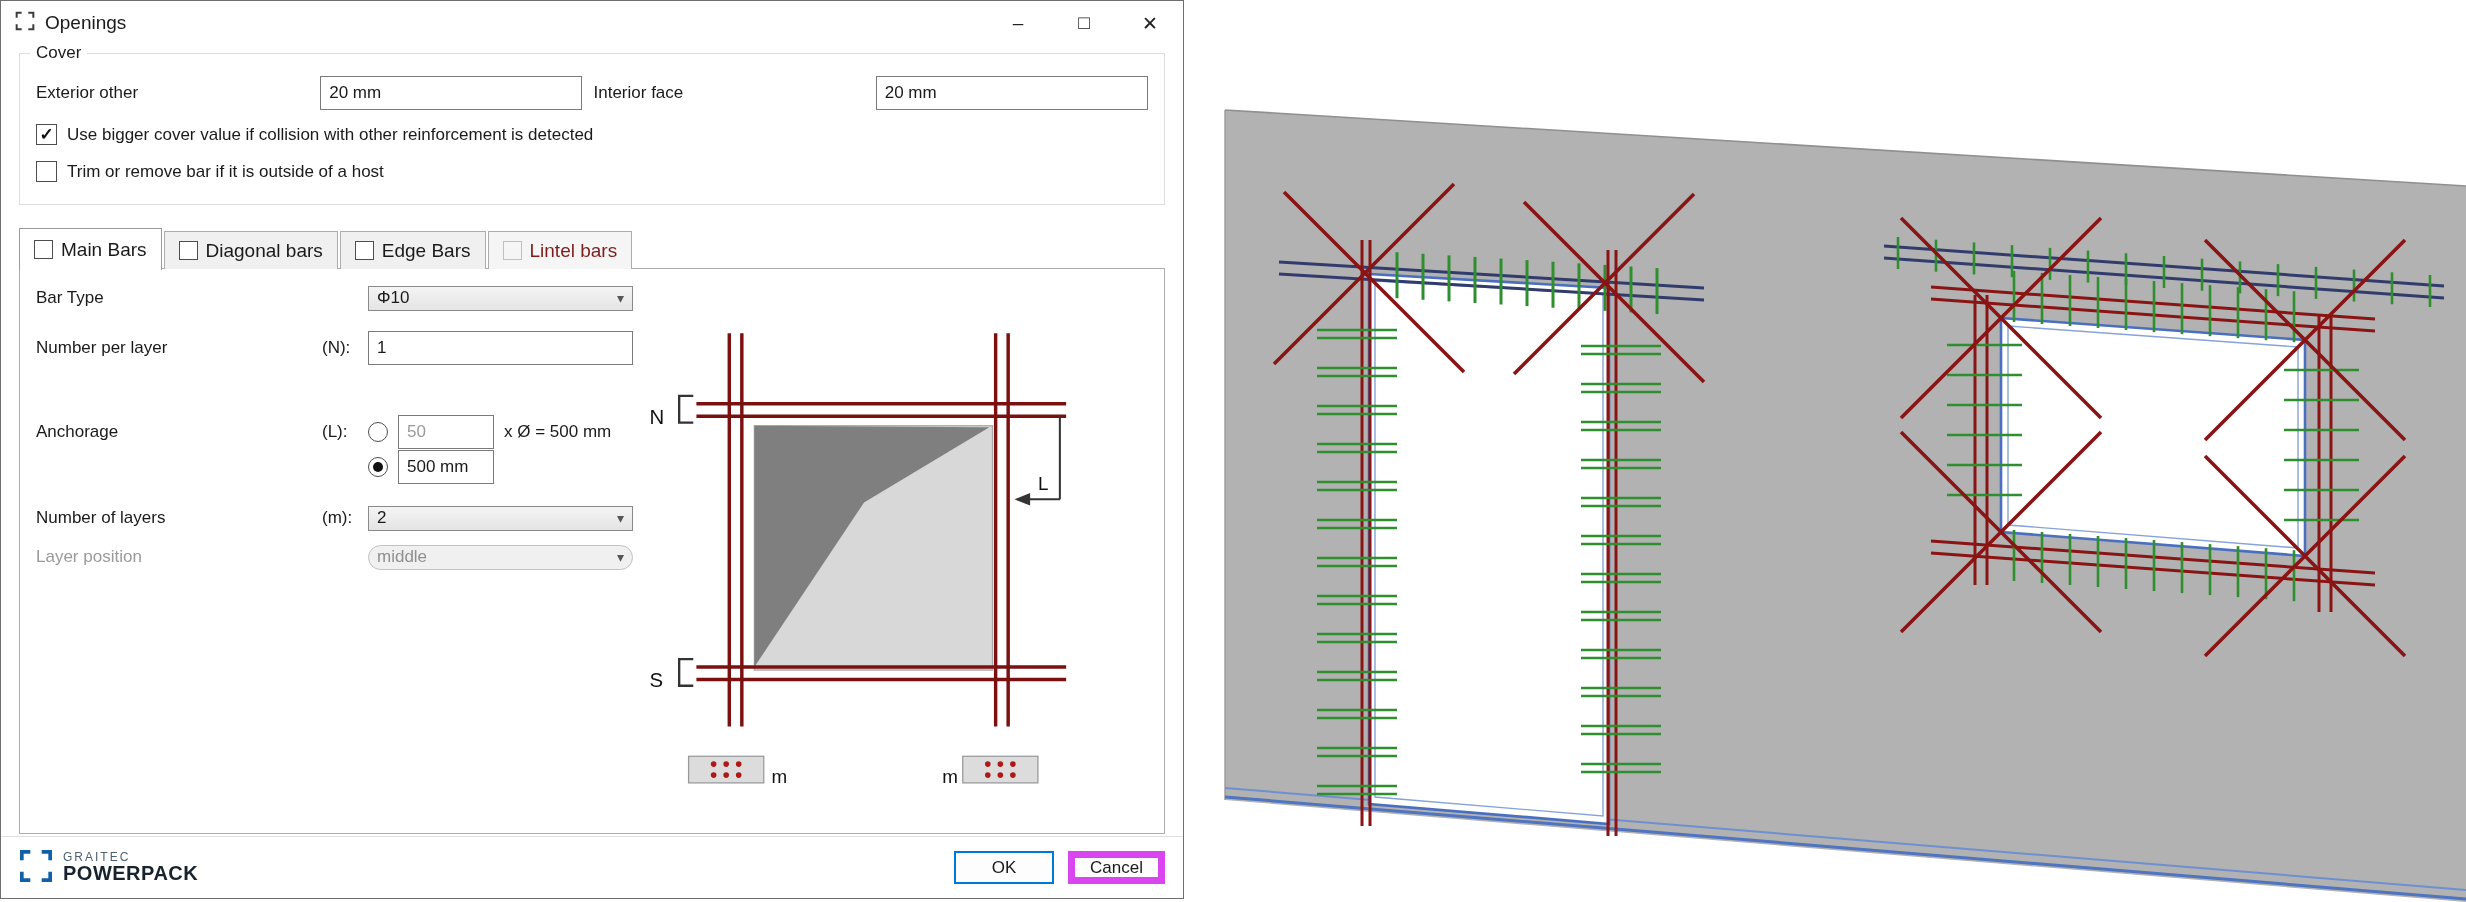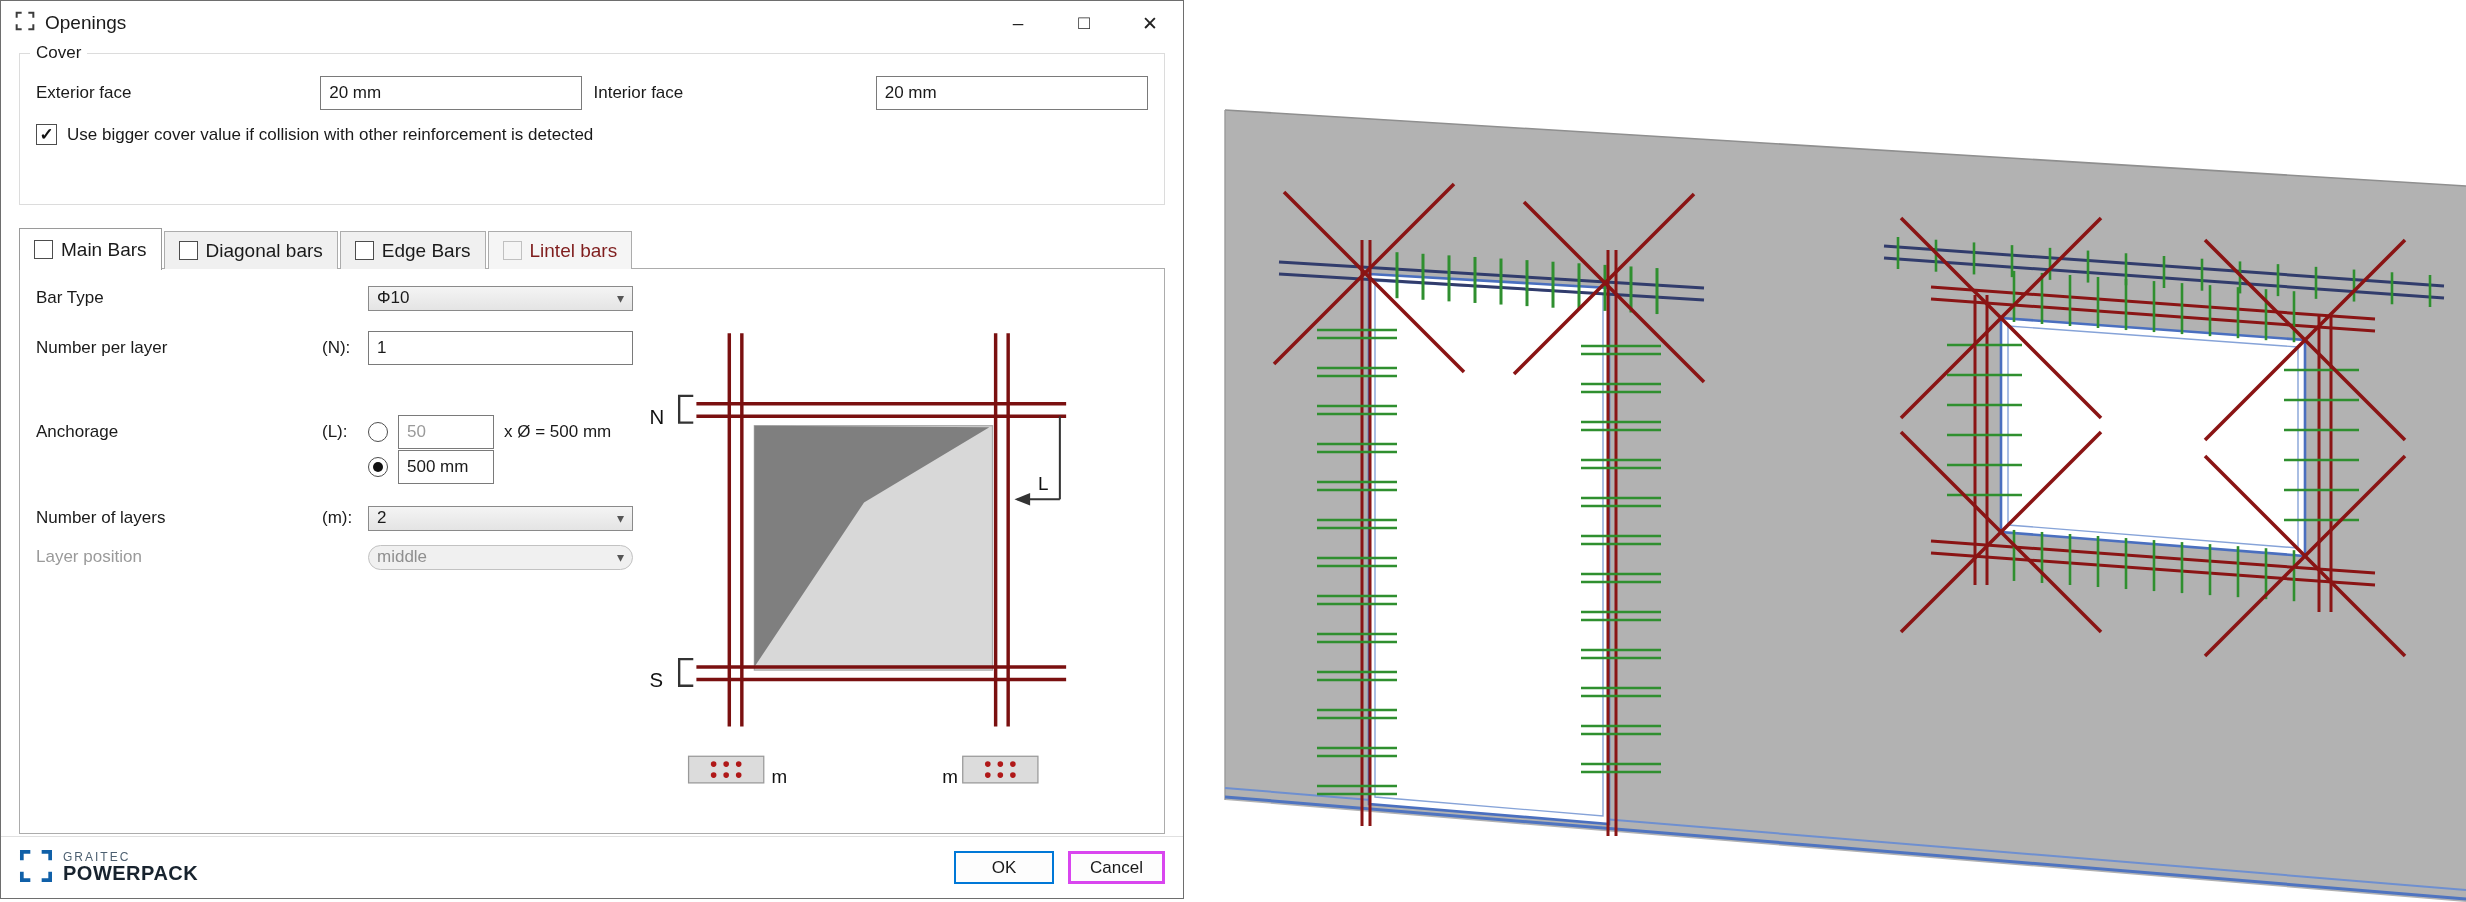--- a/index.html
+++ b/index.html
@@ -103,21 +103,21 @@
     border-top:1px solid #e0e0e0;
     display:flex; align-items:center; padding:0 18px;
     background:#fff;
   }
   .brand { display:flex; align-items:center; gap:10px; }
   .brand-text { display:flex; flex-direction:column; line-height:1.05; }
   .brand-top { font-size:12px; letter-spacing:2px; color:#4c5f70; }
   .brand-bottom { font-size:20px; font-weight:bold; color:#18232e; letter-spacing:0.5px; }
   .btn {
     height:33px; font-size:17px; display:flex; align-items:center; justify-content:center;
-    background:#fdfdfd; border:3px solid #d946ef;
+    background:#fdfdfd; border:7px solid #d946ef;
   }
   .btn-ok { width:100px; border:2px solid #0078d7; margin-left:auto; }
   .btn-cancel { width:97px; margin-left:14px; }
 
   
   .view3d-wrap { position:absolute; left:1184px; top:0; width:1282px; height:902px; background:#fff; }
   .view3d-wrap svg { width:100%; height:100%; display:block; }
 </style>
 </head>
 <body>
@@ -135,33 +135,37 @@
       <div class="win-btn">–</div>
       <div class="win-btn">□</div>
       <div class="win-btn">✕</div>
     </div>
   </div>
 
   <div class="group-cover">
     <span class="group-label">Cover</span>
 
     <div class="cover-row">
-      <span class="lbl lbl-ext">Exterior face</span>
+      <span class="lbl lbl-ext">Exterior other</span>
       <div class="tb tb-ext">20 mm</div>
       <span class="lbl lbl-int">Interior face</span>
       <div class="tb tb-int">20 mm</div>
     </div>
 
     <div class="check-row">
       <span class="cb">
           <span class="mark">✓</span>
         </span>
       <span>Use bigger cover value if collision with other reinforcement is detected</span>
     </div>
 
+    <div class="check-row">
+      <span class="cb"></span>
+      <span>Trim or remove bar if it is outside of a host</span>
+    </div>
   </div>
 
   <div class="tabs">
     <div class="tab active">
       <span class="cb"></span>
       <span>Main Bars</span>
     </div>
     <div class="tab">
       <span class="cb"></span>
       <span>Diagonal bars</span>

